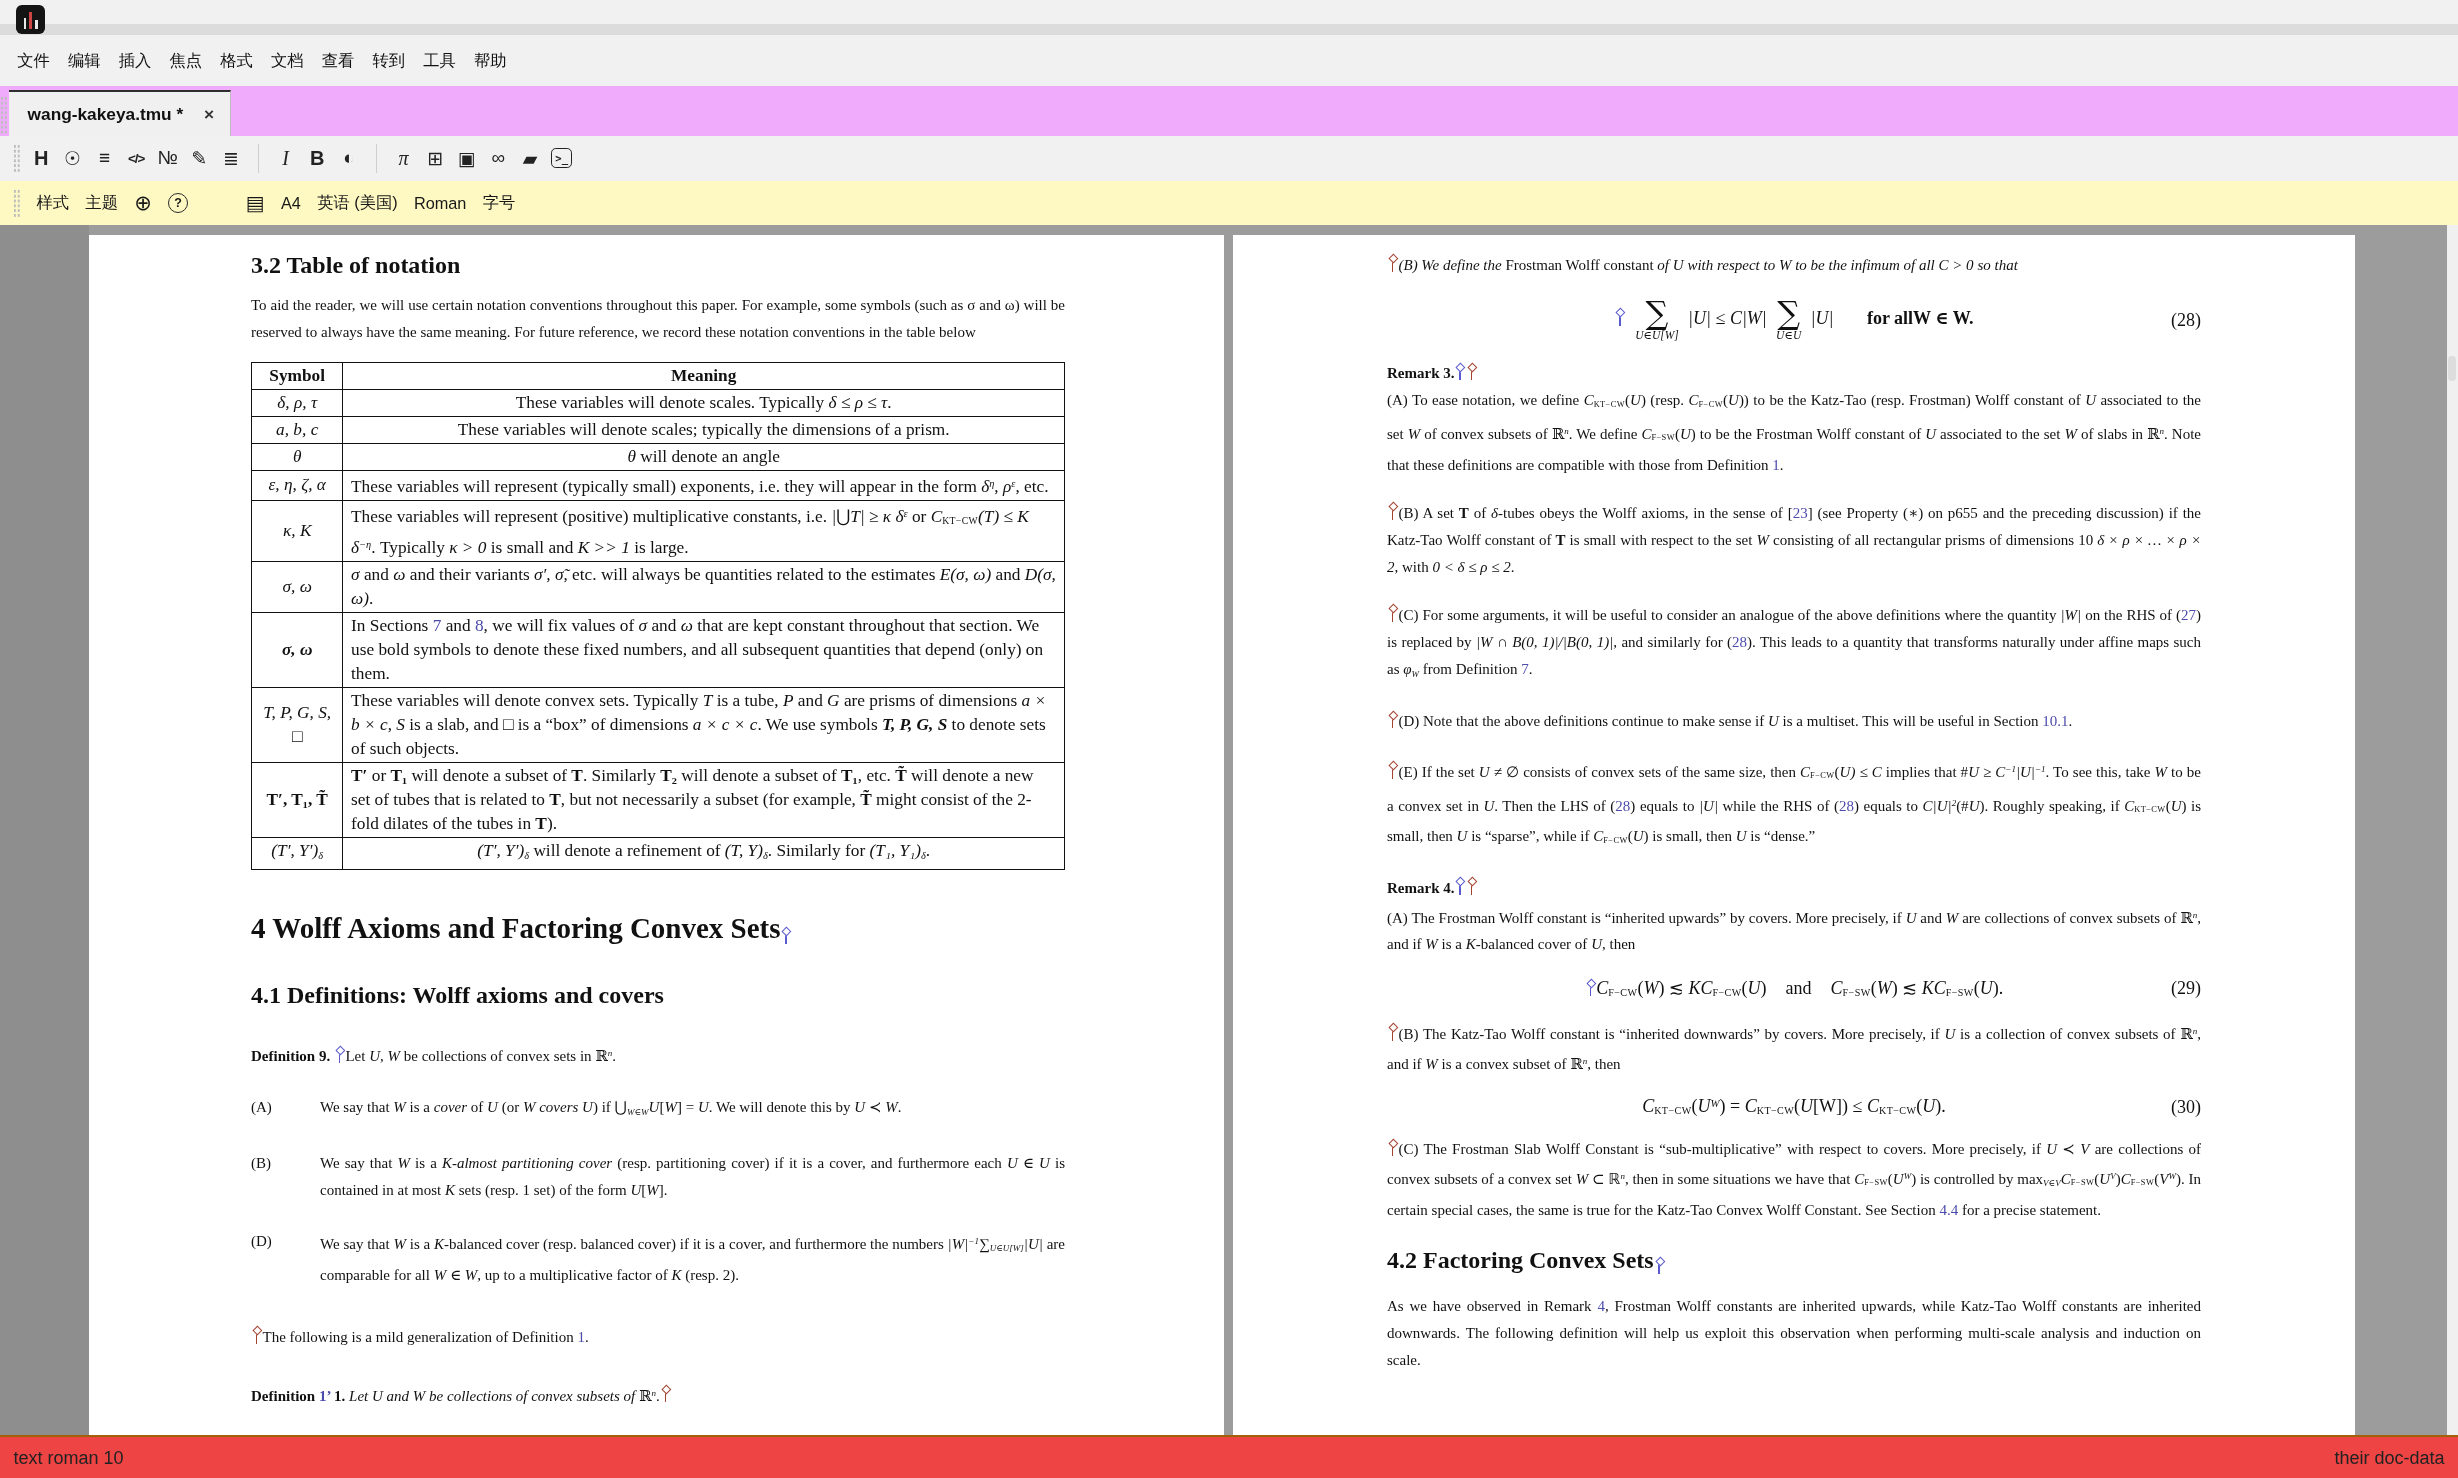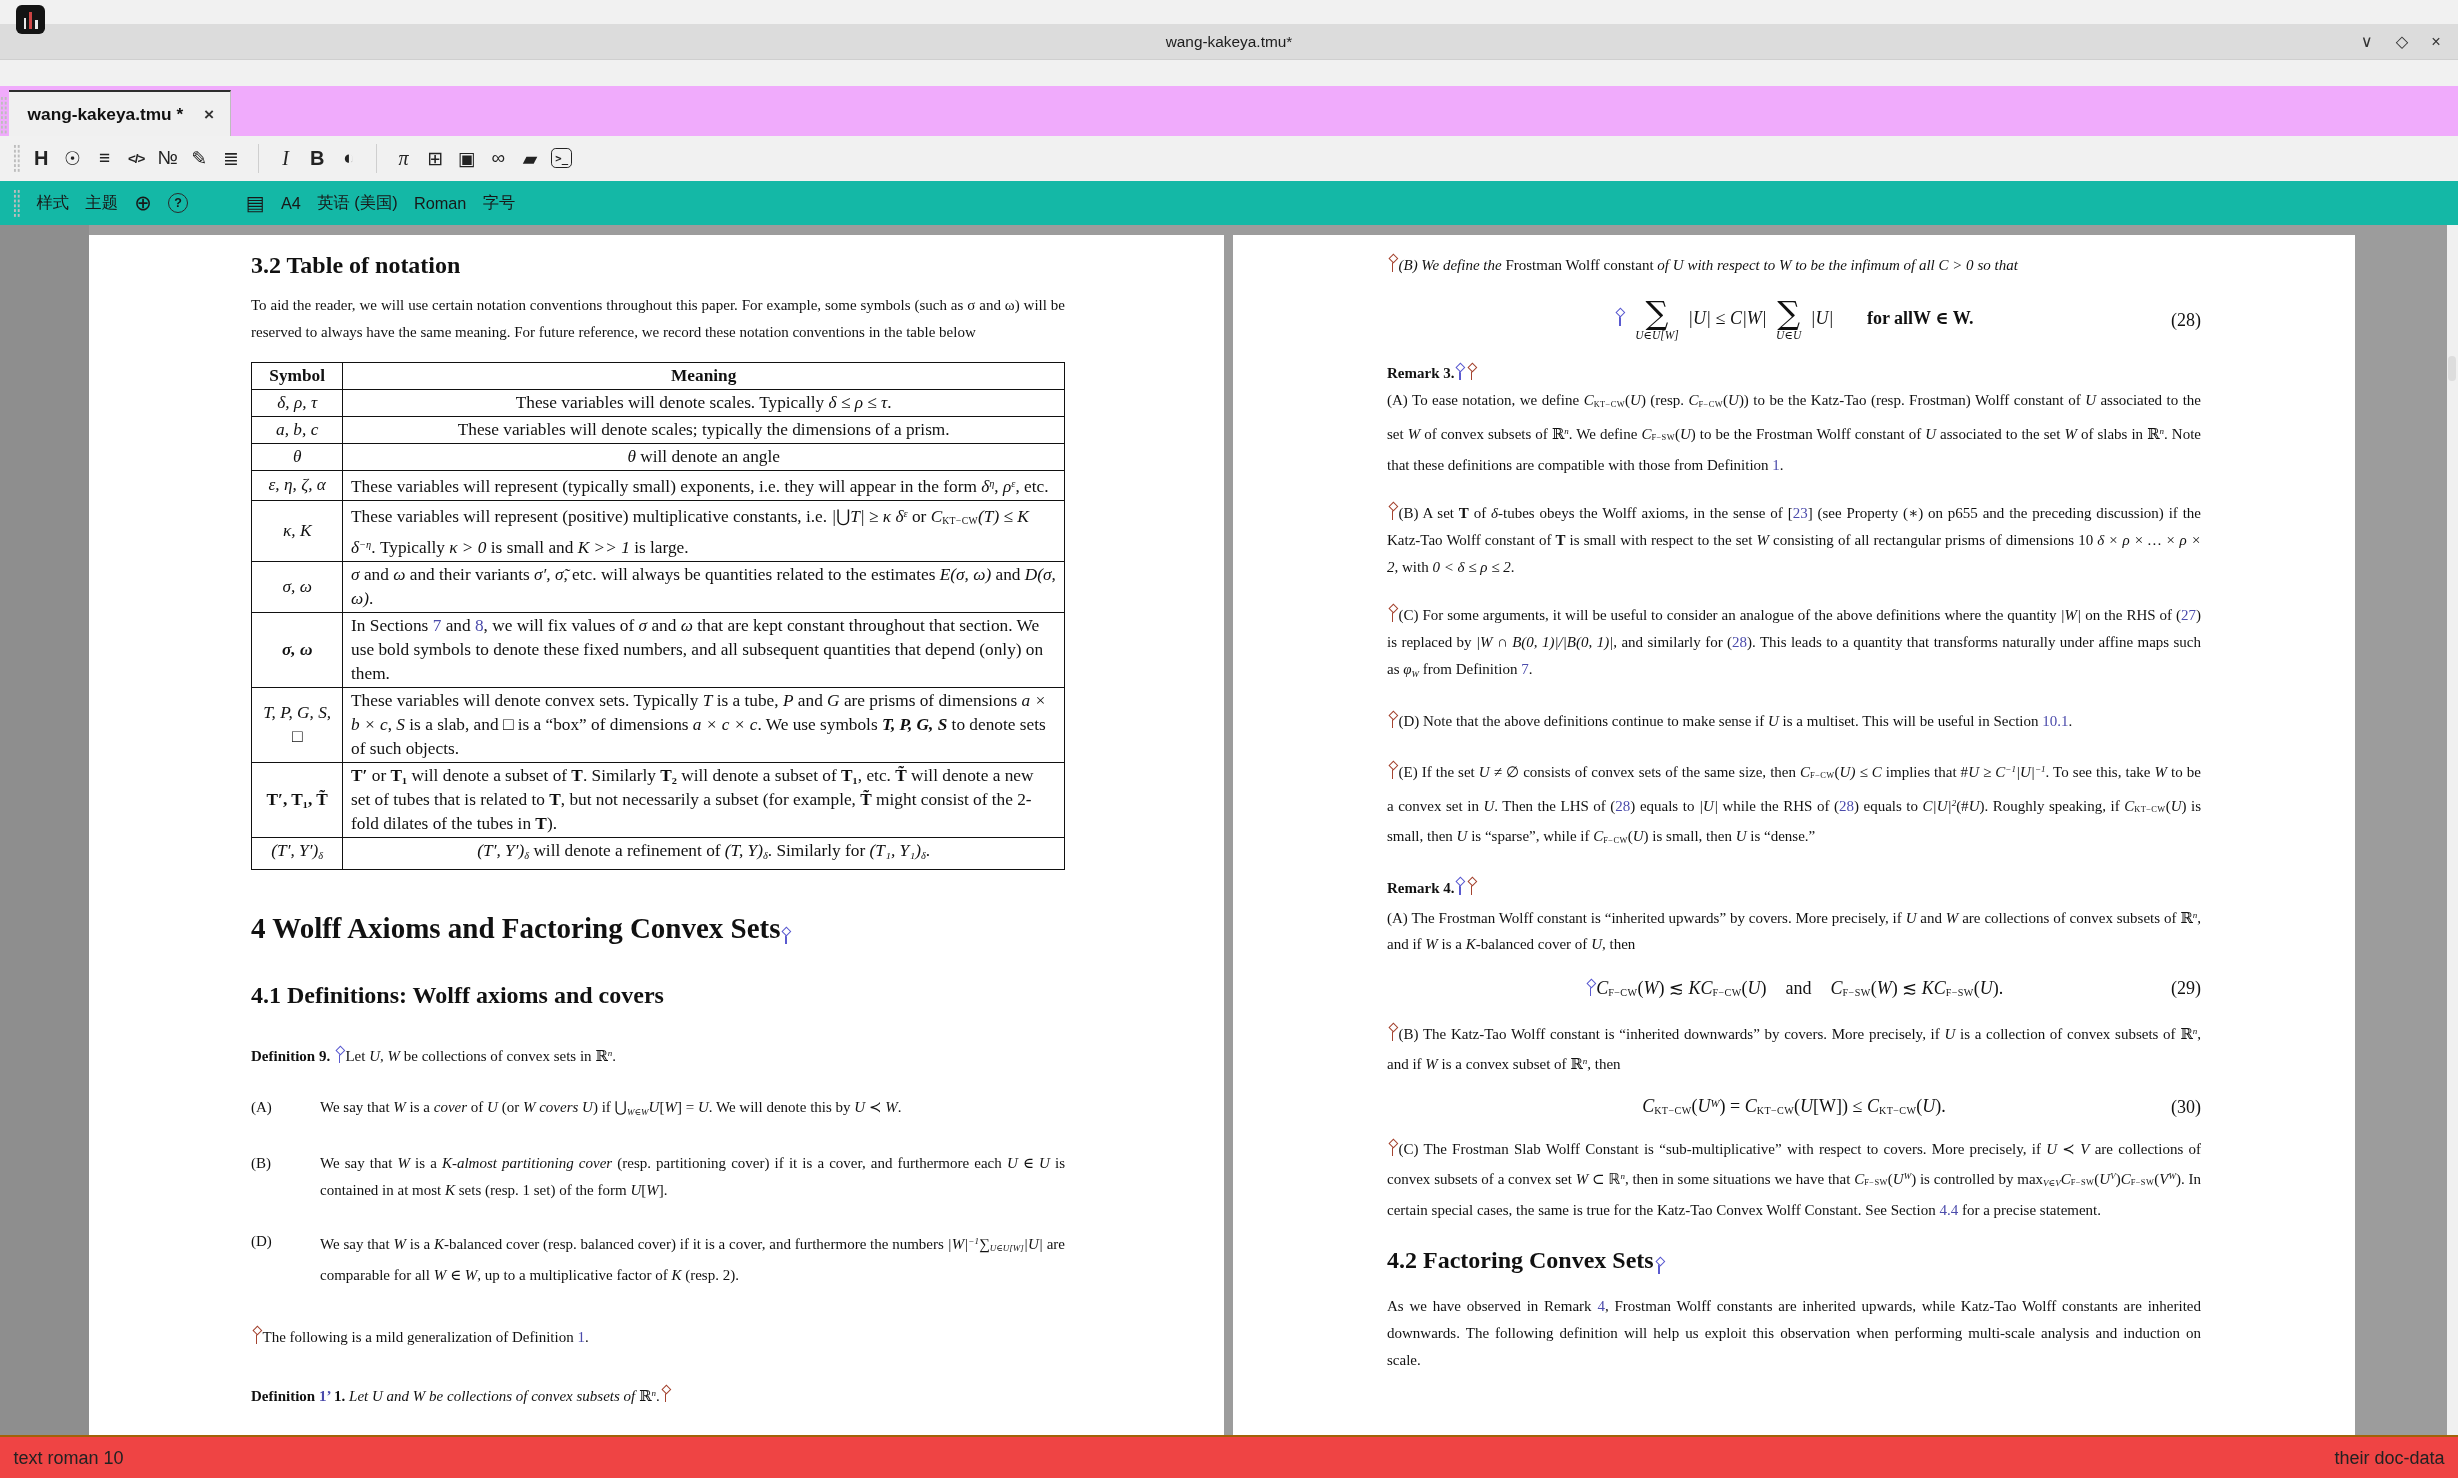--- a/index.html
+++ b/index.html
@@ -30,21 +30,21 @@
   .tab .tclose{font-size:17.3px;padding-right:15.4px;color:#333;}
 
   
   .tools1{position:absolute;top:136px;left:0;right:0;height:44px;display:flex;align-items:center;gap:10.6px;padding-left:12.5px;background:#f1f1f1;}
   .tools1 .ic{min-width:21px;height:25px;display:inline-flex;align-items:center;justify-content:center;font-size:19px;color:#232323;}
   .ic.italic{font-style:italic;font-family:"Liberation Serif",serif;font-size:20px;}
   .ic.bold{font-weight:bold;font-size:20px;}
   .ic.code{font-size:13.4px;font-weight:bold;letter-spacing:-1px;}
   .ic.term{border:1.9px solid #232323;border-radius:4.8px;font-size:10.6px;font-weight:bold;min-width:15.4px;height:17.3px;padding:0 1.9px;font-family:"DejaVu Sans Mono",monospace;}
   .vsep{width:1px;height:29px;background:#cfcfcf;margin:0 5.8px;}
-  .tools2{position:absolute;top:181px;left:0;right:0;height:44px;display:flex;align-items:center;gap:16.3px;padding-left:12.5px;background:#14b8a6;}
+  .tools2{position:absolute;top:181px;left:0;right:0;height:44px;display:flex;align-items:center;gap:16.3px;padding-left:12.5px;background:#fef9c3;}
   .tools2 .tbtn{font-size:16.3px;color:#181818;}
   .tbtn.circ{border:1.9px solid #2a2a2a;border-radius:50%;width:18px;height:18px;display:inline-flex;align-items:center;justify-content:center;font-size:12.5px;font-weight:bold;}
   .tbtn.oplus{font-size:21px;}
   .spacer30{width:25px;}
   .tbtn.pageic{font-size:20px;}
 
   
   .doc{position:absolute;top:225px;left:0;right:0;bottom:42px;background:#9c9c9c;overflow:hidden;}
   .doc::before{content:"";position:absolute;left:0;top:0;width:89px;bottom:0;background:#8e8e8e;}
   .page{position:absolute;top:9.6px;bottom:-58px;background:#ffffff;box-sizing:border-box;
@@ -122,20 +122,32 @@
       <span>◇</span>
       <span>×</span>
     </div>
   </div>
   <div class="appicon">
       <i class="b1"></i>
       <i class="b2"></i>
       <i class="b3"></i>
     </div>
 
+  <div class="menubar">
+    <span class="mi">文件</span>
+    <span class="mi">编辑</span>
+    <span class="mi">插入</span>
+    <span class="mi">焦点</span>
+    <span class="mi">格式</span>
+    <span class="mi">文档</span>
+    <span class="mi">查看</span>
+    <span class="mi">转到</span>
+    <span class="mi">工具</span>
+    <span class="mi">帮助</span>
+  </div>
 
   <div class="tabbar">
     <span class="grip"></span>
     <div class="tab">
       <span class="tlabel">wang-kakeya.tmu *</span>
       <span class="tclose">×</span>
     </div>
   </div>
 
   <div class="tools1">

